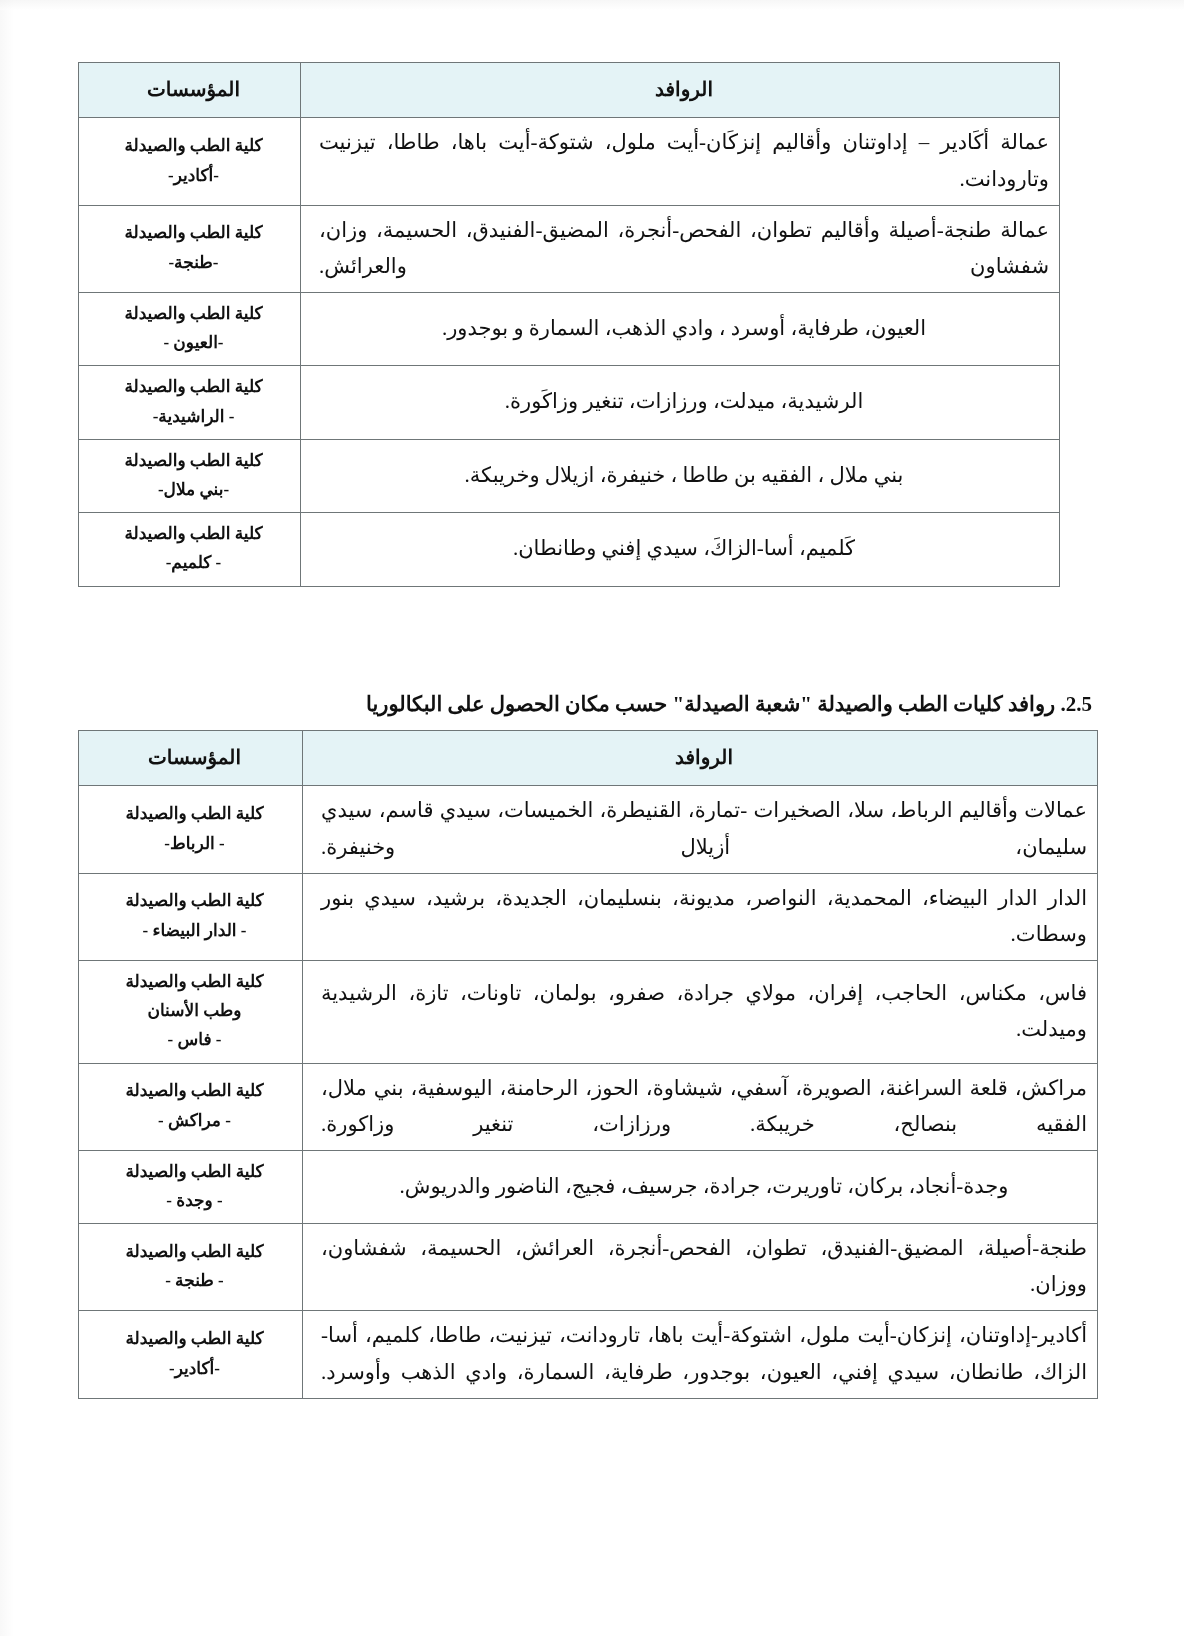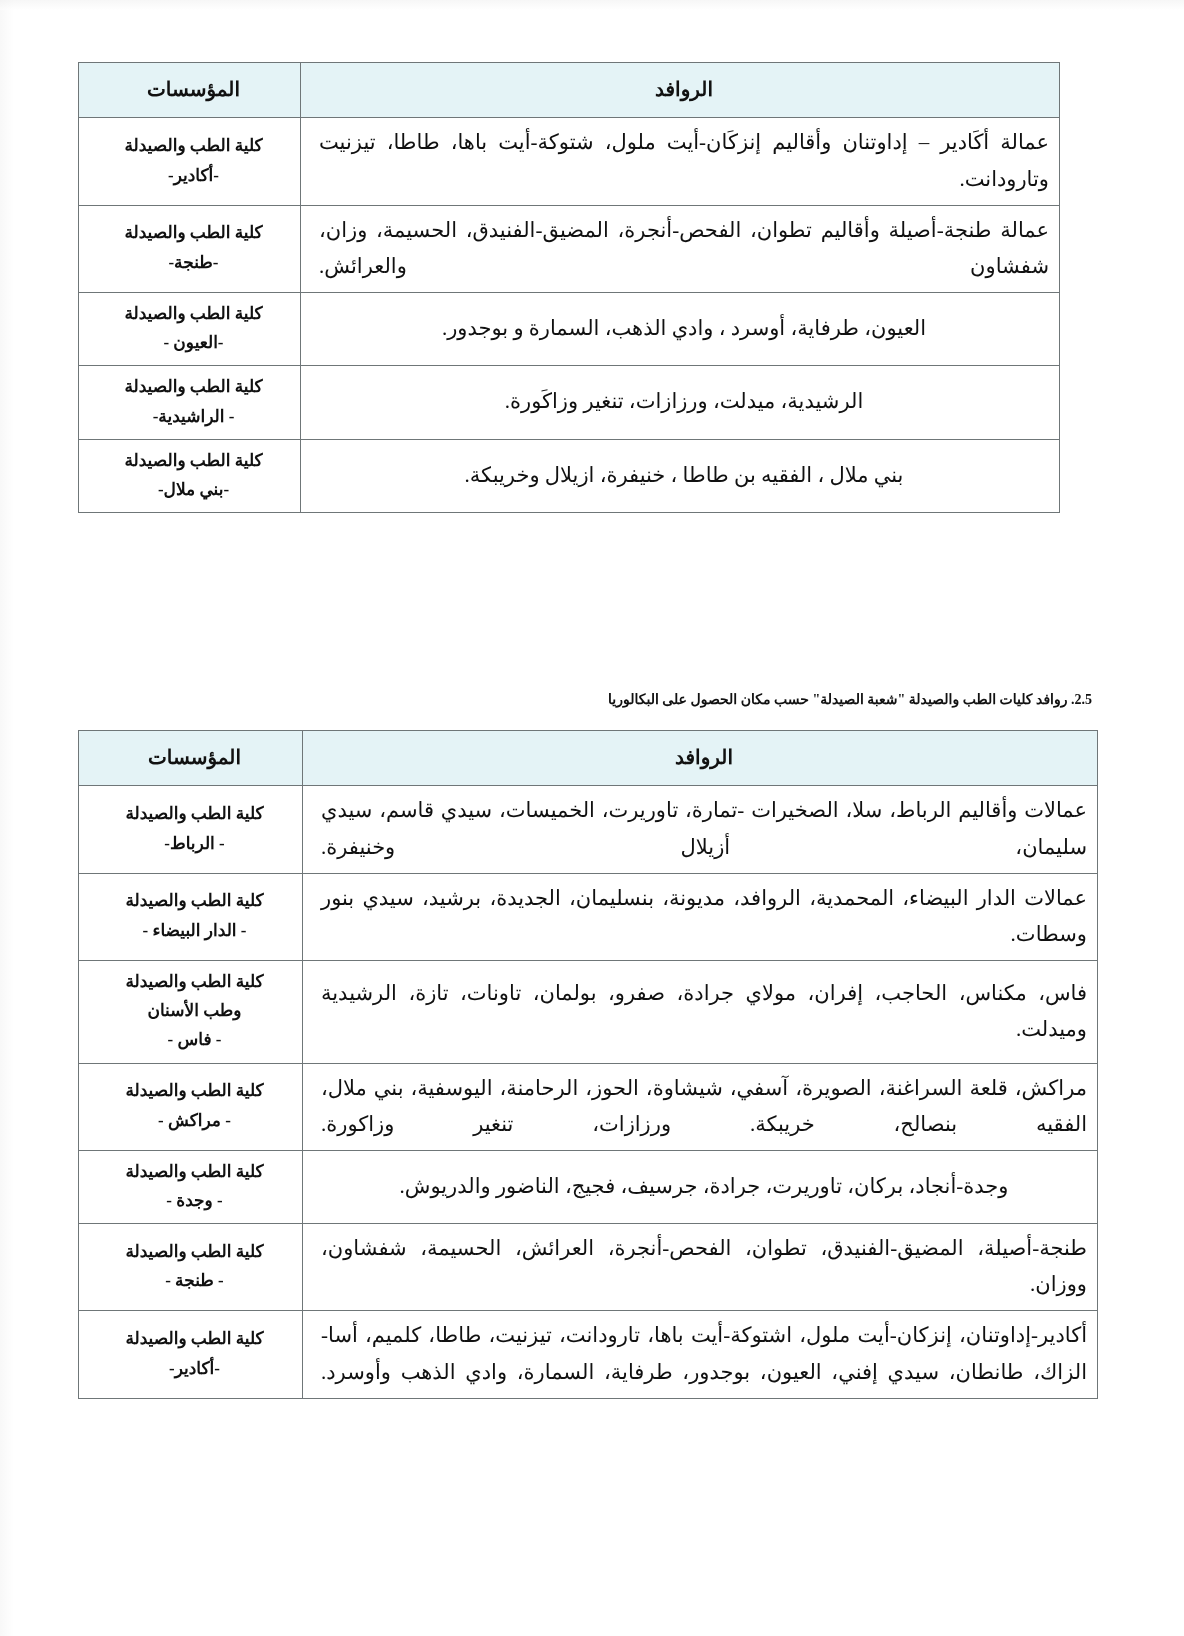--- a/index.html
+++ b/index.html
@@ -84,21 +84,21 @@
     width: 982px;   
   }
   #table1 col.c-inst { width: 222px; }
 
   
   .section-heading {
     position: absolute;
     top: 690px;
     right: 92px;
     left: 130px;
-    font-size: 14px;
+    font-size: 21px;
     font-weight: bold;
     text-align: right;
     letter-spacing: 0;
     line-height: 1.4;
   }
 
   
   #table2 {
     top: 730px;
     right: 86px;    
@@ -146,46 +146,51 @@
         <tr>
           <td class="feeds center">الرشيدية، ميدلت، ورزازات، تنغير وزاكَورة.</td>
           <td class="inst">كلية الطب والصيدلة
 - الراشيدية-</td>
         </tr>
         <tr>
           <td class="feeds center">بني ملال ، الفقيه بن طاطا ، خنيفرة، ازيلال وخريبكة.</td>
           <td class="inst">كلية الطب والصيدلة
 -بني ملال-</td>
         </tr>
+        <tr>
+          <td class="feeds center">كَلميم، أسا-الزاكَ، سيدي إفني وطانطان.</td>
+          <td class="inst">كلية الطب والصيدلة
+- كلميم-</td>
+        </tr>
       </tbody>
     </table>
   </div>
 
   <div class="section-heading">2.5. روافد كليات الطب والصيدلة "شعبة الصيدلة" حسب مكان الحصول على البكالوريا</div>
 
   <div class="table-wrap" id="table2">
     <table class="dt">
       <colgroup>
         <col class="c-feeds">
         <col class="c-inst">
       </colgroup>
       <thead>
         <tr>
           <th>الروافد</th>
           <th>المؤسسات</th>
         </tr>
       </thead>
       <tbody>
         <tr>
-          <td class="feeds">عمالات وأقاليم الرباط، سلا، الصخيرات -تمارة، تاوريرت، الخميسات، سيدي قاسم، سيدي سليمان، أزيلال وخنيفرة.</td>
+          <td class="feeds">عمالات وأقاليم الرباط، سلا، الصخيرات -تمارة، القنيطرة، الخميسات، سيدي قاسم، سيدي سليمان، أزيلال وخنيفرة.</td>
           <td class="inst">كلية الطب والصيدلة
 - الرباط-</td>
         </tr>
         <tr>
-          <td class="feeds">عمالات الدار البيضاء، المحمدية، الروافد، مديونة، بنسليمان، الجديدة، برشيد، سيدي بنور وسطات.</td>
+          <td class="feeds">الدار الدار البيضاء، المحمدية، النواصر، مديونة، بنسليمان، الجديدة، برشيد، سيدي بنور وسطات.</td>
           <td class="inst">كلية الطب والصيدلة
 - الدار البيضاء -</td>
         </tr>
         <tr>
           <td class="feeds">فاس، مكناس، الحاجب، إفران، مولاي جرادة، صفرو، بولمان، تاونات، تازة، الرشيدية وميدلت.</td>
           <td class="inst">كلية الطب والصيدلة
 وطب الأسنان
 - فاس -</td>
         </tr>
         <tr>

